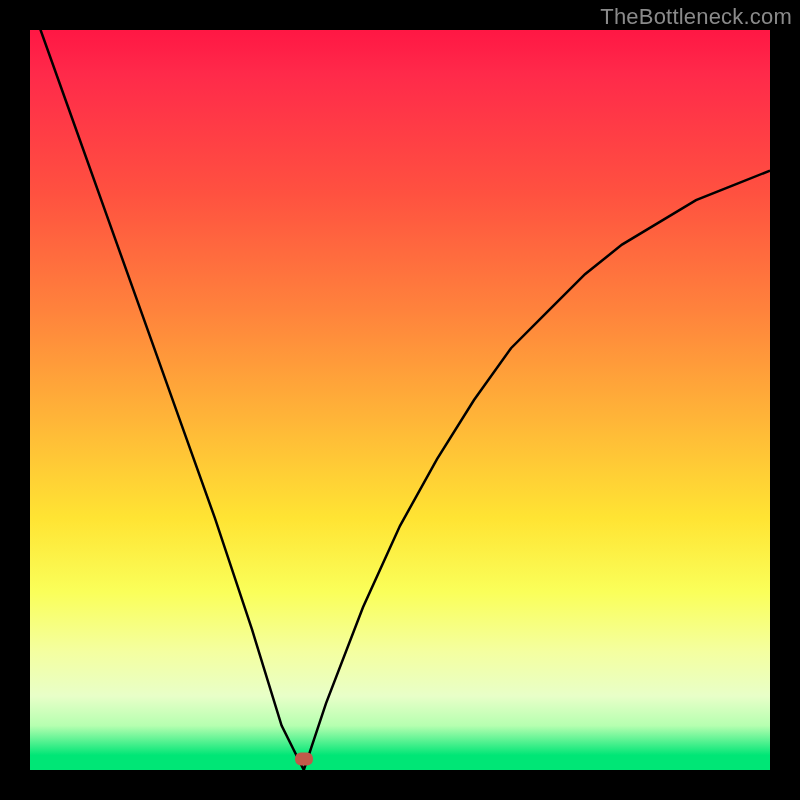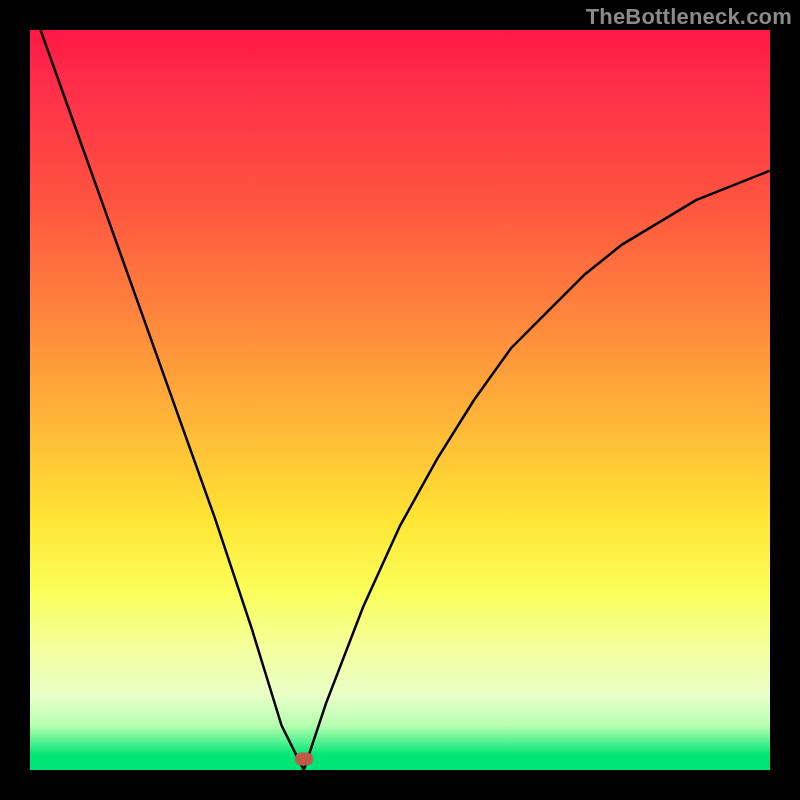--- a/index.html
+++ b/index.html
@@ -41,21 +41,21 @@
   svg.curve {
     position: absolute;
     inset: 0;
   }
   .watermark {
     position: absolute;
     top: 4px;
     right: 8px;
     color: #8a8a8a;
     font-size: 22px;
-    font-weight: 700;
+    font-weight: 400;
     letter-spacing: 0.2px;
     user-select: none;
   }
   .marker {
     position: absolute;
     width: 18px;
     height: 13px;
     background: #c05a4a;
     border-radius: 6px;
     transform: translate(-50%, -50%);

